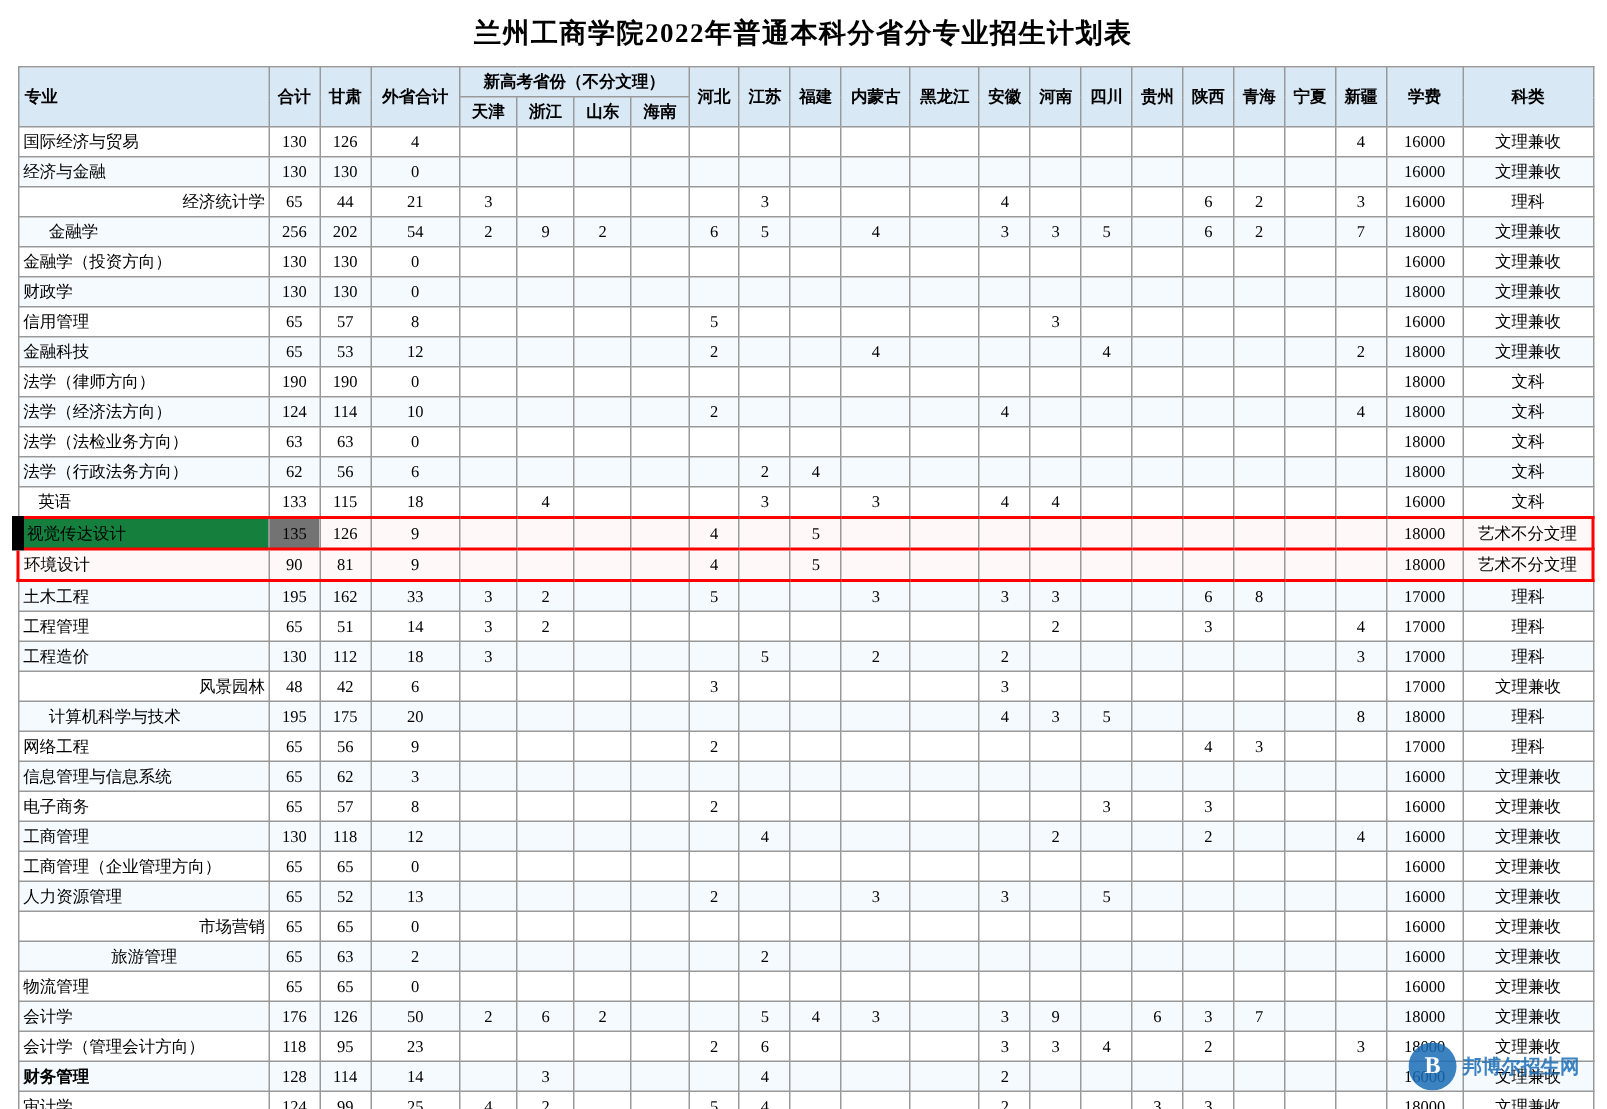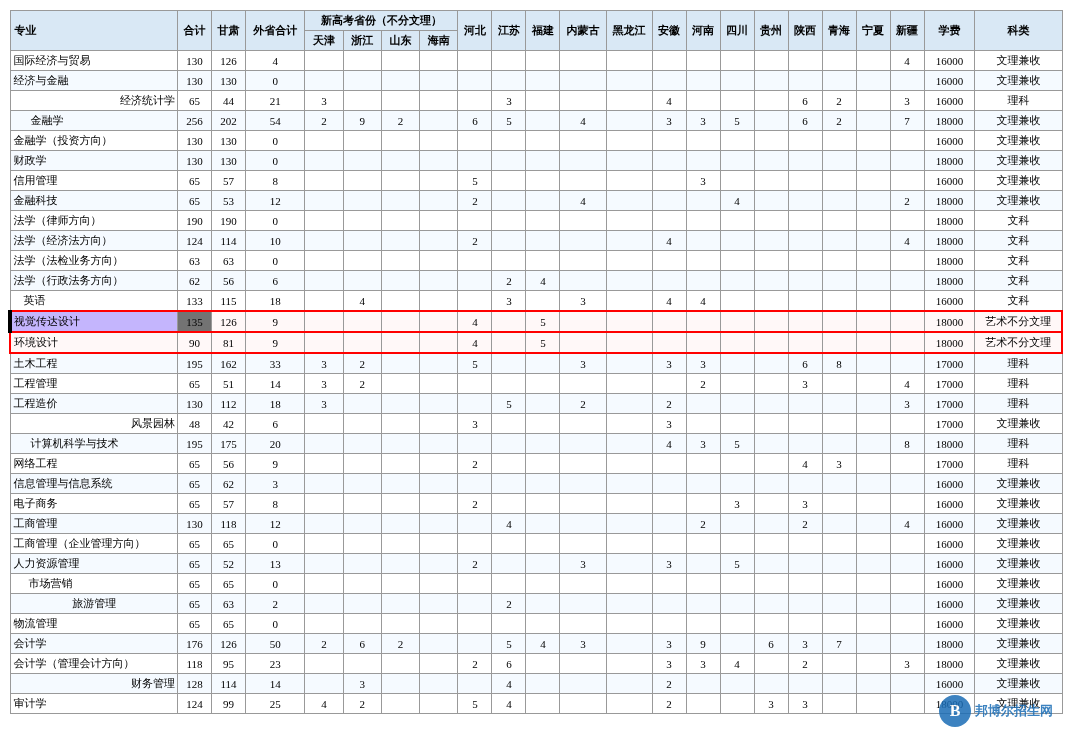--- a/index.html
+++ b/index.html
@@ -81,20 +81,21 @@
     }
     .col-major { min-width: 90px; text-align: left; padding-left: 4px; }
     .col-num { min-width: 28px; }
     .col-fee { min-width: 42px; }
     .col-type { min-width: 54px; }
   </style>
 </head>
 <body>
 
 <div class="page-wrapper">
+  <div class="page-title">兰州工商学院2022年普通本科分省分专业招生计划表</div>
   <table>
     <thead>
       <tr>
         <th rowspan="2" class="col-major">专业</th>
         <th rowspan="2" class="col-num">合计</th>
         <th rowspan="2" class="col-num">甘肃</th>
         <th rowspan="2" class="col-num">外省合计</th>
         <th colspan="4">新高考省份（不分文理）</th>
         <th rowspan="2" class="col-num">河北</th>
         <th rowspan="2" class="col-num">江苏</th>
@@ -439,21 +440,21 @@
           <td></td>
           <td></td>
           <td></td>
           <td></td>
           <td></td>
           <td></td>
           <td>16000</td>
           <td>文科</td>
         </tr>
         <tr class="highlight-row">
-          <td style="text-align: left; padding-left: 2px; border-top: 2px solid red; border-bottom: 2px solid red; border-left: 4px solid #000000; background: #c4b5fd;">视觉传达设计</td>
+          <td style="text-align: left; padding-left: 2px; border-top: 2px solid red; border-bottom: 2px solid red; border-left: 8px solid #000000; background: #15803d;">视觉传达设计</td>
           <td style="border-top: 2px solid red; border-bottom: 2px solid red; background: #737373;">135</td>
           <td style="border-top: 2px solid red; border-bottom: 2px solid red; background: rgb(255, 248, 248);">126</td>
           <td style="border-top: 2px solid red; border-bottom: 2px solid red; background: rgb(255, 248, 248);">9</td>
           <td style="border-top: 2px solid red; border-bottom: 2px solid red; background: rgb(255, 248, 248);"></td>
           <td style="border-top: 2px solid red; border-bottom: 2px solid red; background: rgb(255, 248, 248);"></td>
           <td style="border-top: 2px solid red; border-bottom: 2px solid red; background: rgb(255, 248, 248);"></td>
           <td style="border-top: 2px solid red; border-bottom: 2px solid red; background: rgb(255, 248, 248);"></td>
           <td style="border-top: 2px solid red; border-bottom: 2px solid red; background: rgb(255, 248, 248);">4</td>
           <td style="border-top: 2px solid red; border-bottom: 2px solid red; background: rgb(255, 248, 248);"></td>
           <td style="border-top: 2px solid red; border-bottom: 2px solid red; background: rgb(255, 248, 248);">5</td>
@@ -764,21 +765,21 @@
           <td>5</td>
           <td></td>
           <td></td>
           <td></td>
           <td></td>
           <td></td>
           <td>16000</td>
           <td>文理兼收</td>
         </tr>
         <tr>
-          <td style="text-align: left; padding-left: 18px;">市场营销</td>
+          <td style="text-align: right; padding-left: 3px;">市场营销</td>
           <td>65</td>
           <td>65</td>
           <td>0</td>
           <td></td>
           <td></td>
           <td></td>
           <td></td>
           <td></td>
           <td></td>
           <td></td>
@@ -889,21 +890,21 @@
           <td>4</td>
           <td></td>
           <td>2</td>
           <td></td>
           <td></td>
           <td>3</td>
           <td>18000</td>
           <td>文理兼收</td>
         </tr>
         <tr>
-          <td style="text-align: right; padding-left: 3px;">财务管理</td>
+          <td style="text-align: left; padding-left: 3px; font-weight: bold;">财务管理</td>
           <td>128</td>
           <td>114</td>
           <td>14</td>
           <td></td>
           <td>3</td>
           <td></td>
           <td></td>
           <td></td>
           <td>4</td>
           <td></td>

